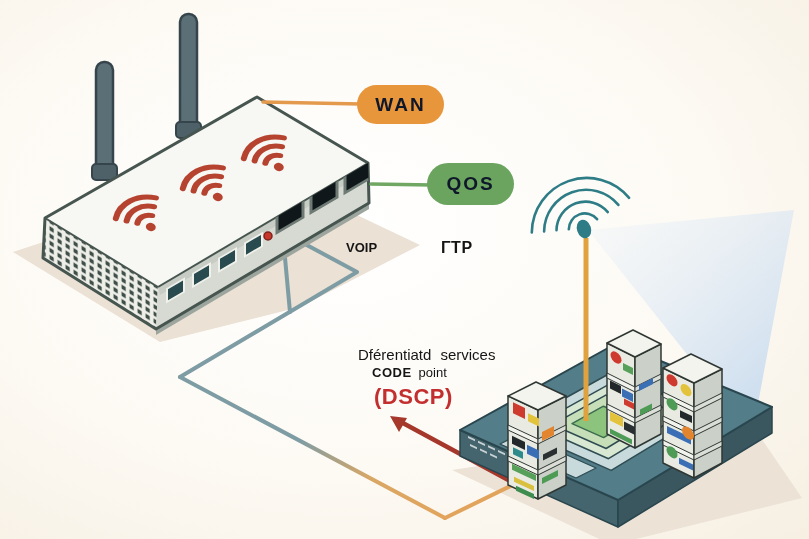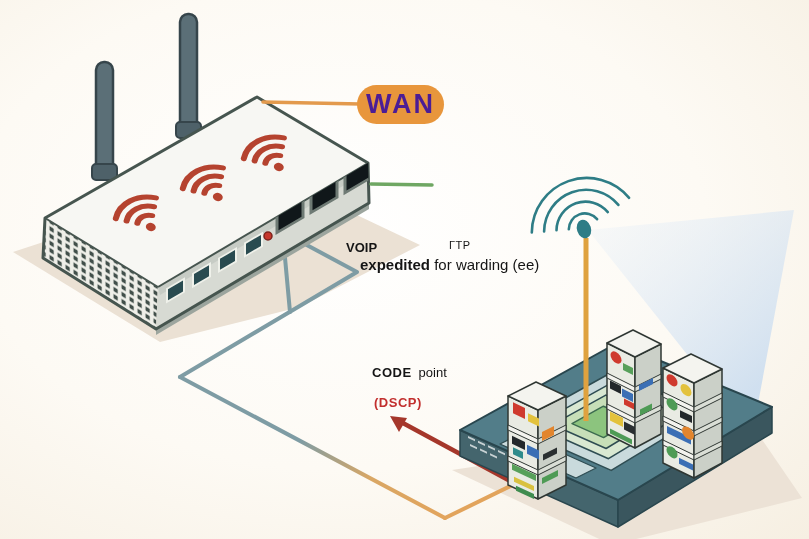--- a/index.html
+++ b/index.html
@@ -5,34 +5,34 @@
   html,body{margin:0;padding:0;background:#fff;}
   #scene{
     position:relative;width:809px;height:539px;overflow:hidden;
     background:radial-gradient(ellipse at 42% 42%, #ffffff 0%, #fdfaf4 55%, #f6efe2 100%);
     font-family:"Liberation Sans", sans-serif;
   }
   #scene svg{position:absolute;left:0;top:0;}
   .t{position:absolute;color:#151515;white-space:nowrap;line-height:1.15;}
   .pill{
     position:absolute;display:flex;align-items:center;justify-content:center;
-    color:#4c1d95;font-weight:700;letter-spacing:2px;font-size:27px;
+    color:#0f172a;font-weight:700;letter-spacing:2px;font-size:19px;
   }
   #wan-pill{left:357px;top:85px;width:87px;height:39px;border-radius:20px;background:#E8963C;}
   #qos-pill{left:427px;top:163px;width:87px;height:42px;border-radius:21px;background:#6AA45E;}
   #voip-label{left:346px;top:241px;font-size:13px;font-weight:700;}
-  #ftp-label{left:441px;top:239px;font-size:11px;font-weight:400;letter-spacing:.5px;margin-left:8px;}
+  #ftp-label{left:441px;top:239px;font-size:16px;font-weight:700;letter-spacing:.5px;}
   #expedited-line{left:360px;top:256px;font-size:15px;}
   #expedited-line .b{font-weight:700;}
   #diff-line1{left:358px;top:346px;font-size:15px;}
   #diff-line1 .w2{margin-left:9px;}
   #diff-line2{left:372px;top:366px;font-size:13px;}
   #diff-line2 .b{font-weight:700;letter-spacing:.5px;}
   #diff-line2 .w2{margin-left:7px;}
-  #dscp-label{left:374px;top:396px;font-size:13px;font-weight:800;color:#C22F2E;letter-spacing:.5px;}
+  #dscp-label{left:374px;top:384px;font-size:22px;font-weight:800;color:#C22F2E;letter-spacing:.5px;}
 </style>
 </head>
 <body>
 
 <div id="scene">
 
 <svg width="809" height="539" viewBox="0 0 809 539">
   <defs>
     <linearGradient id="gradTO" gradientUnits="userSpaceOnUse" x1="180" y1="377" x2="445" y2="518">
       <stop offset="0" stop-color="#7E9CA4"></stop>
@@ -238,25 +238,25 @@
 
   <g>
     <path d="M263,102 L360,104" stroke="#E39A4D" stroke-width="3.5" fill="none" stroke-linecap="round"></path>
   </g>
   <g>
     <path d="M371,184 L432,185" stroke="#6FA763" stroke-width="3.5" fill="none" stroke-linecap="round"></path>
   </g>
 </svg>
 
 <div id="wan-pill" class="pill">WAN</div>
+<div id="qos-pill" class="pill">QOS</div>
 
 <div id="voip-label" class="t">VOIP</div>
 <div id="ftp-label" class="t">ΓTP</div>
-<div id="expedited-line" class="t">
-  <span class="b">expedited</span>
-  <span>for warding (ee)</span>
+<div id="diff-line1" class="t">
+  <span>Dférentiatd</span><span class="w2">services</span>
 </div>
 <div id="diff-line2" class="t">
   <span class="b">CODE</span><span class="w2">point</span>
 </div>
 <div id="dscp-label" class="t">(DSCP)</div>
 
 </div>
 
 </body></html>

